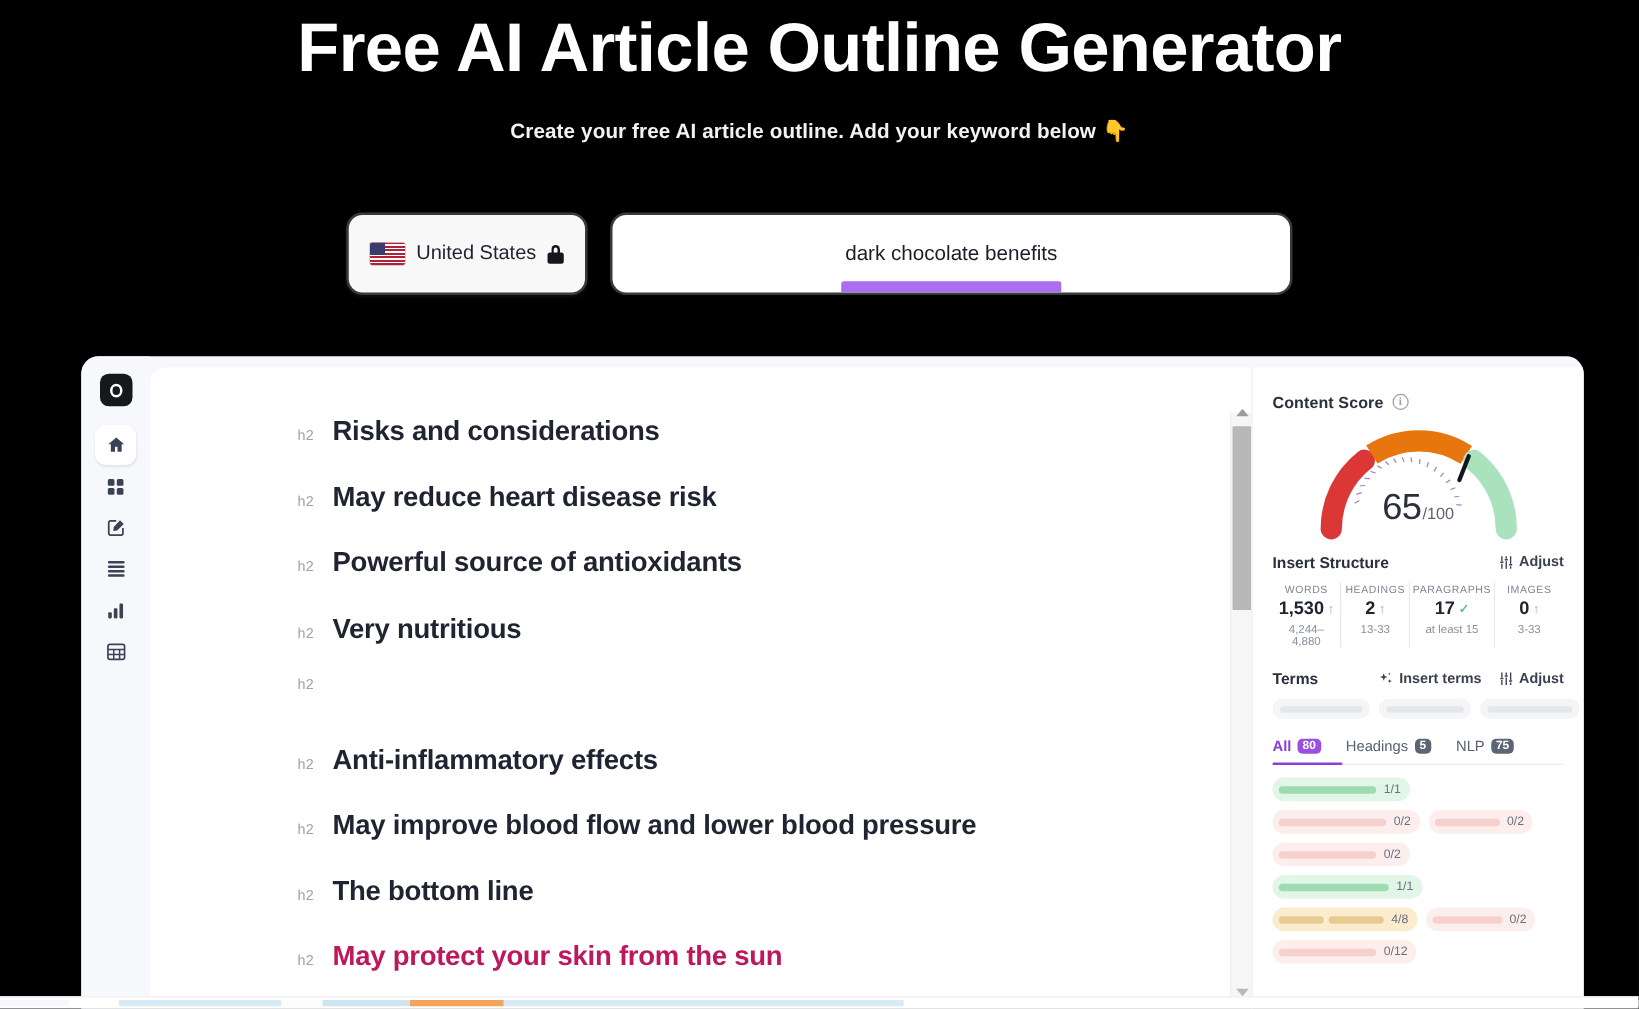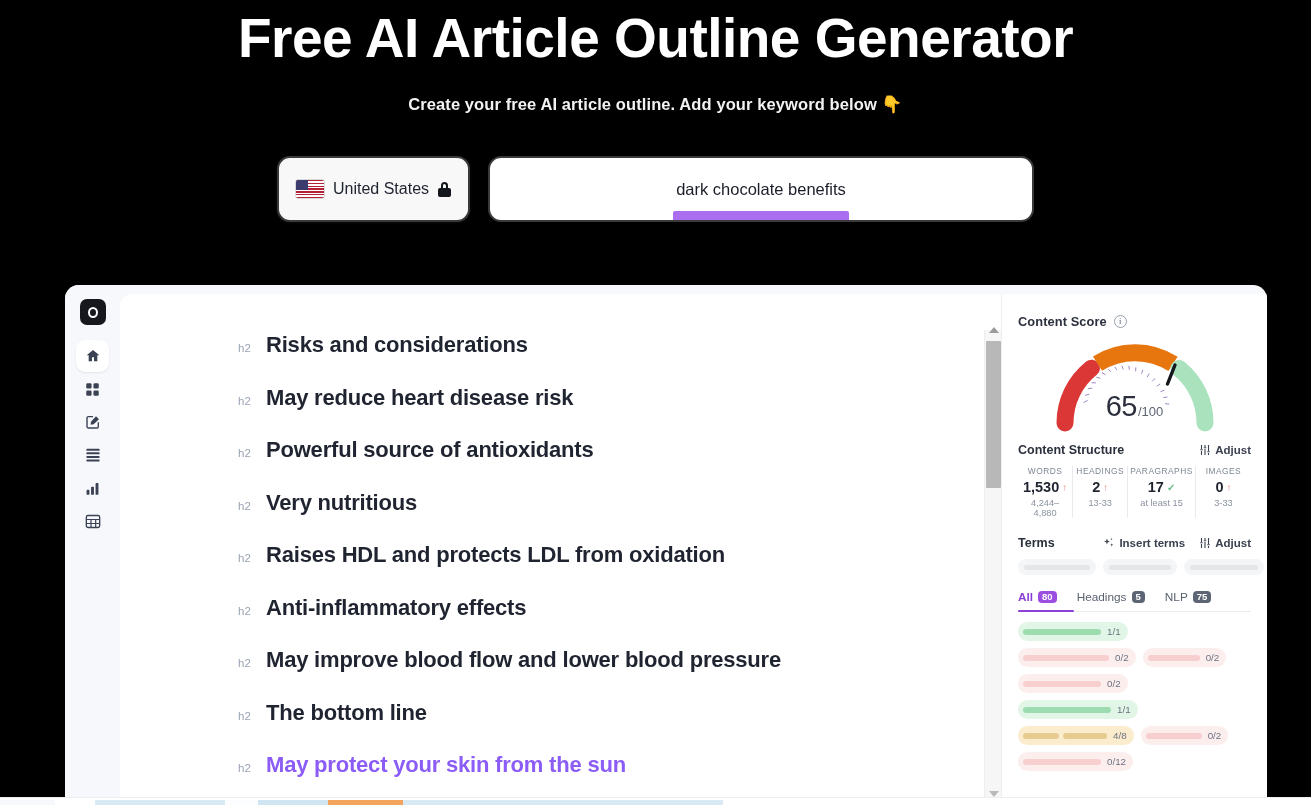--- a/index.html
+++ b/index.html
@@ -27,21 +27,21 @@
     color: #f2f2f2;
     font-size: 16.5px;
     font-weight: 600;
     letter-spacing: 0.1px;
   }
   .hero-sub .emoji { color: #f5c542; font-size: 17px; }
 
   
   .search-row {
     position: absolute;
-    top: 156px; left: 0; width: 100%;
+    top: 170px; left: 0; width: 100%;
     display: flex; justify-content: center; align-items: flex-start;
     gap: 18px;
   }
   .country-select {
     width: 193px; height: 66px;
     background: #f8f8f8;
     border: 2px solid #3a3a3a;
     border-radius: 13px;
     display: flex; align-items: center; justify-content: center;
     gap: 9px;
@@ -142,21 +142,21 @@
   }
   .h-tag {
     font-size: 11.5px; color: #9aa3b4; font-weight: 400;
     width: 18px; flex: none; letter-spacing: 0.2px;
   }
   .h-text {
     font-size: 22px; font-weight: 700; color: #1f2430;
     letter-spacing: -0.2px; line-height: 1.2;
     cursor: text;
   }
-  .h-text.muted { color: #8b5cf6; font-weight: 600; }
+  .h-text.muted { color: #be185d; font-weight: 600; }
 
   
   .scrollbar {
     position: absolute; right: 0; top: 36px; bottom: 10px; width: 17px;
     background: #f6f6f6;
     border-left: 1px solid #eee;
   }
   .sb-arrow {
     position: absolute; left: 0; width: 17px; height: 15px;
     display: flex; align-items: center; justify-content: center;
@@ -412,21 +412,20 @@
           <div class="outline-row">
             <span class="h-tag">h2</span>
             <span class="h-text">Powerful source of antioxidants</span>
           </div>
           <div class="outline-row">
             <span class="h-tag">h2</span>
             <span class="h-text">Very nutritious</span>
           </div>
           <div class="outline-row">
             <span class="h-tag">h2</span>
-            <span class="h-text">Raises HDL and protects LDL from oxidation</span>
           </div>
           <div class="outline-row">
             <span class="h-tag">h2</span>
             <span class="h-text">Anti-inflammatory effects</span>
           </div>
           <div class="outline-row">
             <span class="h-tag">h2</span>
             <span class="h-text">May improve blood flow and lower blood pressure</span>
           </div>
           <div class="outline-row">
@@ -467,21 +466,21 @@
           </g>
           <path d="M128 28 L120.5 47" stroke="#14161d" stroke-width="3.4" stroke-linecap="round"></path>
         </svg>
         <div class="gauge-score">
           <span class="gauge-num">65</span>
           <span class="gauge-den">/100</span>
         </div>
       </div>
 
       <div class="cs-head">
-        <span class="cs-title">Content Structure</span>
+        <span class="cs-title">Insert Structure</span>
         <span class="adjust-btn">
           <svg class="slider-icon" width="12" height="12" viewBox="0 0 24 24" stroke="#3b4150" stroke-width="2.2">
             <path d="M5 2v8M5 14v8M12 2v4M12 10v12M19 2v12M19 18v4"></path>
             <path d="M2.5 11.5h5M9.5 7.5h5M16.5 15.5h5" stroke-width="2.4"></path>
           </svg>
           <span>Adjust</span>
         </span>
       </div>
 
       <div class="cs-grid" id="cs-grid">

